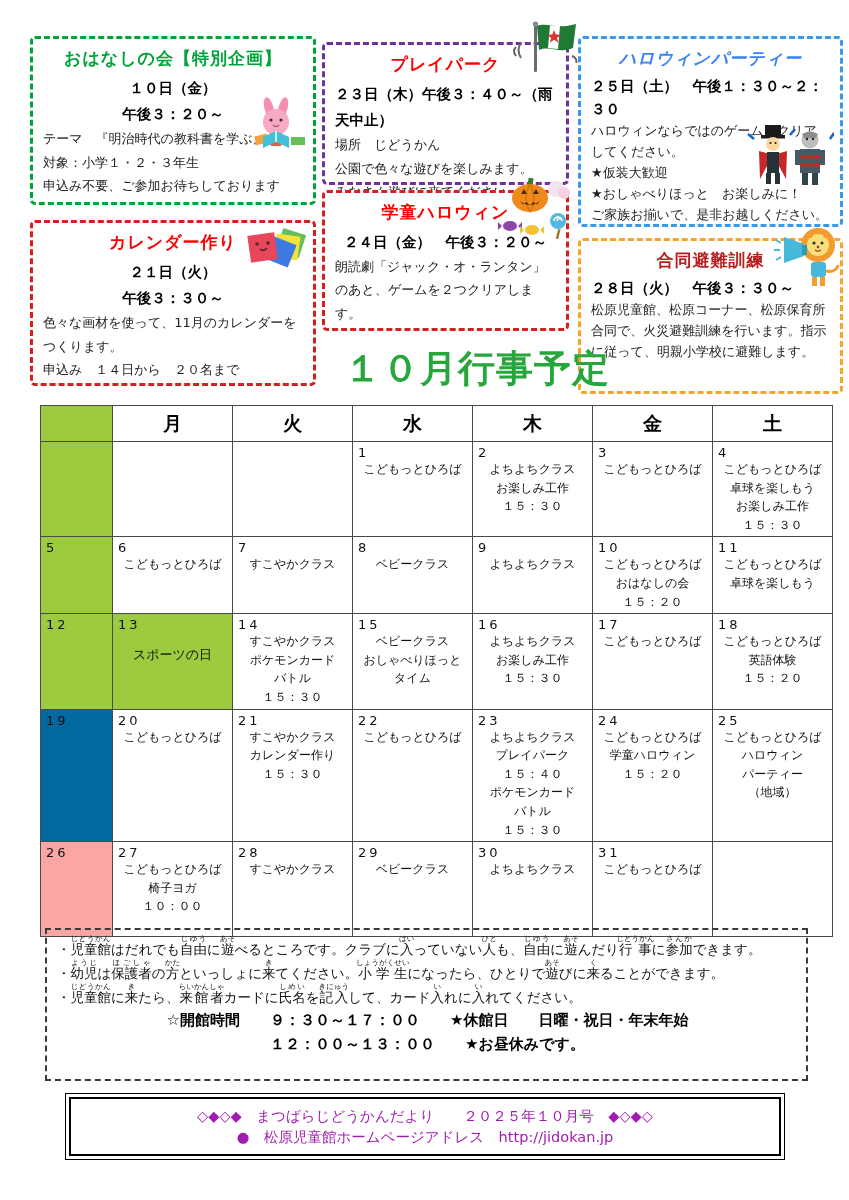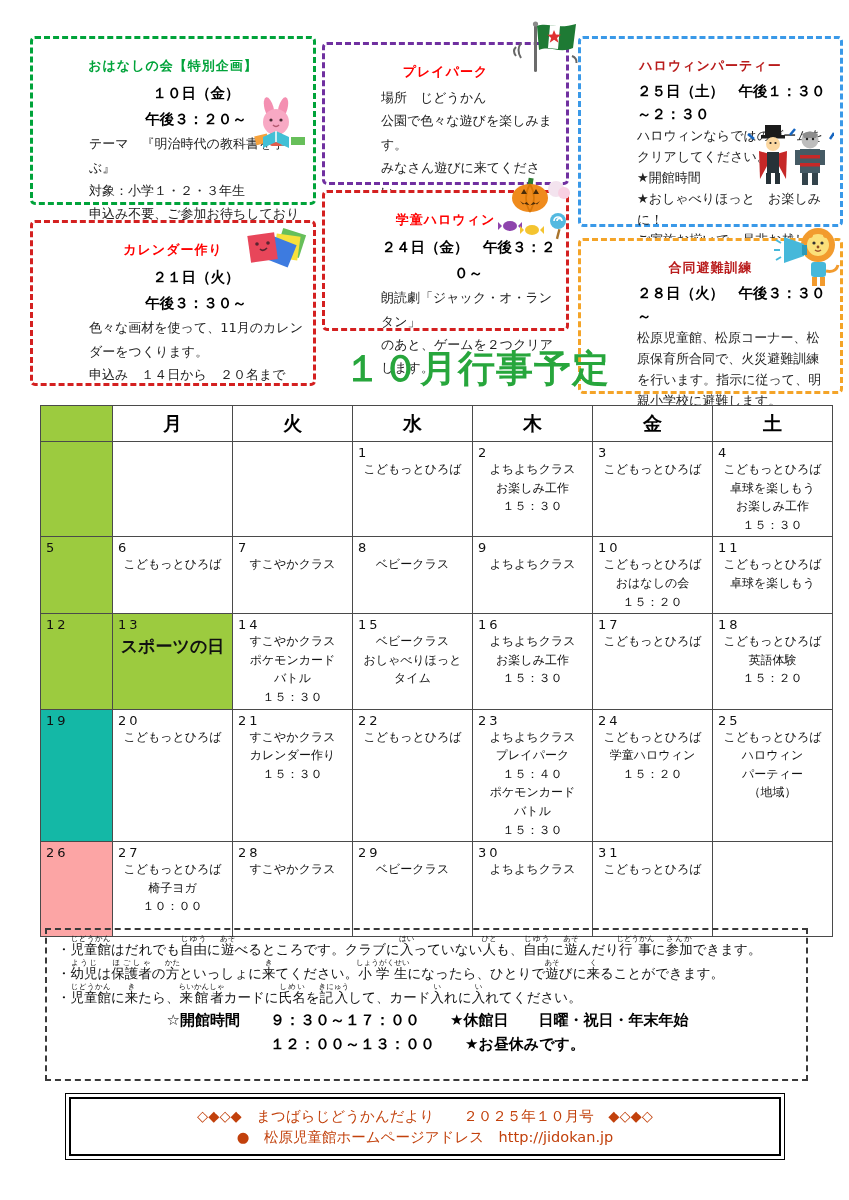--- a/index.html
+++ b/index.html
@@ -1,22 +1,22 @@
 <!DOCTYPE html>
 <html><head>
 <meta charset="utf-8">
 <style>
   * { margin:0; padding:0; box-sizing:border-box; }
   body { font-family:"DejaVu Sans", sans-serif; background:#fff; }
   .page { position:relative; width:849px; height:1200px; background:#fff; overflow:hidden; }
 
   
   .event-box { position:absolute; border:3px dashed #888; border-radius:5px; background:#fff; padding:6px 10px; }
-  .box-title { text-align:center; font-weight:bold; font-size:13px; margin:12px 0 5px; letter-spacing:1px; }
-  .box-line { font-size:13px; line-height:1.8; color:#222;margin-left:46px; }
+  .box-title { text-align:center; font-weight:bold; font-size:17px; margin:2px 0 5px; letter-spacing:1px; }
+  .box-line { font-size:13px; line-height:1.8; color:#222; }
   .box-line.bold { font-weight:bold; font-size:14.5px; color:#000; }
   .box-line.center { text-align:center; }
   .box-icon { position:absolute; pointer-events:none; }
 
   #box-ohanashi { left:30px; top:36px; width:286px; height:169px; }
   #box-ohanashi .box-icon { right:2px; top:58px; }
   #box-calendar-making { left:30px; top:220px; width:286px; height:166px; }
   #box-calendar-making .box-icon { right:4px; top:4px; }
   #box-playpark { left:322px; top:42px; width:247px; height:143px; }
   #box-playpark .box-icon { right:-14px; top:-28px; }
@@ -37,35 +37,35 @@
   .cal-table { border-collapse:collapse; table-layout:fixed; }
   .cal-table th, .cal-table td { border:1.5px solid #4a4a4a; vertical-align:top; padding:2px 2px; background:#fff; }
   .cal-table th { height:36px; vertical-align:middle; text-align:center; font-size:19px; font-weight:bold; }
   .cal-table tbody tr:nth-child(1) td { height:94px; }
   .cal-table tbody tr:nth-child(2) td { height:73px; }
   .cal-table tbody tr:nth-child(3) td { height:92px; }
   .cal-table tbody tr:nth-child(4) td { height:128px; }
   .cal-table tbody tr:nth-child(5) td { height:95px; }
   .day-num { font-size:13px; letter-spacing:3px; text-align:left; margin:1px 0 0 3px; color:#111; }
   .cal-ev { font-size:12px; text-align:center; line-height:1.55; color:#111; }
-  .cal-ev.bold { font-weight:bold; font-size:17px; margin-top:1px; }
+  .cal-ev.bold { font-weight:normal; font-size:13px; margin-top:13px; }
 
   
   .notes-box { position:absolute; left:45px; top:928px; width:763px; height:153px;
                border:2px dashed #3a3a3a; padding:4px 8px 4px 10px; }
   .note-line { font-size:13.5px; color:#111; margin:1px 0; line-height:1.25; }
   .note-line ruby rt { font-size:7.5px; letter-spacing:0; color:#111; }
   .hours-line { text-align:center; font-weight:bold; font-size:15px; color:#000; margin-top:5px; }
 
   
   .footer-box { position:absolute; left:65px; top:1093px; width:720px; height:67px;
                 border:1px solid #000; padding:3px; }
   .footer-inner { border:2px solid #000; width:100%; height:100%; display:flex; flex-direction:column;
                   justify-content:center; gap:2px; text-align:center; }
-  .footer-line { font-size:14.5px; color:#c2410c; }
+  .footer-line { font-size:14.5px; color:#a21caf; }
 </style>
 </head>
 <body>
 
 <div class="page">
 
   <div class="event-box" id="box-ohanashi" style="border-color: rgb(0, 163, 58);">
     <div class="box-title" style="color: rgb(0, 163, 58);">おはなしの会【特別企画】</div>
     <div>
         <div class="box-line bold center">１０日（金）</div>
@@ -87,44 +87,45 @@
         <rect x="21" y="36" width="12" height="13" rx="2" fill="#E35D4B"></rect>
         <path d="M14 40 L27 34 L40 40 L40 51 L27 45 L14 51 Z" fill="#41C0D6"></path>
         <path d="M27 34 L27 45" stroke="#ffffff" stroke-width="1.5"></path>
       </svg>
     </span>
   </div>
 
   <div class="event-box" id="box-playpark" style="border-color: rgb(112, 48, 160);">
     <div class="box-title" style="color: rgb(255, 0, 0);">プレイパーク</div>
     <div>
+        <div class="box-line bold">２３日（木）午後３：４０～（雨天中止）</div>
         <div class="box-line">場所　じどうかん</div>
         <div class="box-line">公園で色々な遊びを楽しみます。</div>
         <div class="box-line">みなさん遊びに来てください。</div>
       </div>
     <span class="box-icon">
       <svg width="72" height="62" viewBox="0 0 72 62">
         <path d="M8 30 q-4 4 0 9" stroke="#666" fill="none" stroke-width="2"></path>
         <path d="M13 26 q-5 7 0 15" stroke="#666" fill="none" stroke-width="2"></path>
         <rect x="26" y="7" width="3" height="48" rx="1.5" fill="#6b6b6b"></rect>
         <circle cx="27.5" cy="7" r="2.6" fill="#8a8a8a"></circle>
         <path d="M29 9 C40 5 49 13 68 7 L65 31 C51 37 42 28 31 33 Z" fill="#1E7A34"></path>
         <path d="M42 8.2 L52 9 L50 32 L40 31 Z" fill="#ffffff"></path>
         <path d="M46 13 l1.9 4.6 5 0.2 -3.9 3.1 1.5 4.8 -4.4-2.9 -4.4 2.9 1.5-4.8 -3.9-3.1 5-0.2 Z" fill="#E03030"></path>
         <path d="M64 39 q5 2 4.5 7" stroke="#666" fill="none" stroke-width="2"></path>
       </svg>
     </span>
   </div>
 
   <div class="event-box" id="box-party" style="border-color: rgb(58, 153, 232);">
-    <div class="box-title" style="color: #b91c1c;">ハロウィンパーティー</div>
+    <div class="box-title" style="color: #3b82f6; font-style: italic;">ハロウィンパーティー</div>
     <div>
         <div class="box-line bold">２５日（土）　午後１：３０～２：３０</div>
         <div class="box-line">ハロウィンならではのゲームをクリアしてください。</div>
-        <div class="box-line">★開館時間</div>
+        <div class="box-line">★仮装大歓迎</div>
         <div class="box-line">★おしゃべりほっと　お楽しみに！</div>
         <div class="box-line">ご家族お揃いで、是非お越しください。</div>
       </div>
     <span class="box-icon">
       <svg width="88" height="74" viewBox="0 0 88 74">
         <path d="M8 16 l-6 -5" stroke="#1565C0" stroke-width="2.5"></path>
         <path d="M44 12 l5 -6" stroke="#1565C0" stroke-width="2.5"></path>
         <path d="M84 16 l4 -6" stroke="#1565C0" stroke-width="2.5"></path>
         <rect x="19" y="2" width="16" height="11" fill="#1b1b1b"></rect>
         <rect x="15" y="12" width="24" height="3.5" fill="#1b1b1b"></rect>
@@ -344,21 +345,21 @@
               <div class="cal-ev">こどもっとひろば</div>
             </td>
             <td>
               <div class="day-num">18</div>
               <div class="cal-ev">こどもっとひろば</div>
               <div class="cal-ev">英語体験</div>
               <div class="cal-ev">１５：２０</div>
             </td>
           </tr>
           <tr>
-            <td style="background: #14b8a6;">
+            <td style="background: #0369a1;">
               <div class="day-num">19</div>
             </td>
             <td>
               <div class="day-num">20</div>
               <div class="cal-ev">こどもっとひろば</div>
             </td>
             <td>
               <div class="day-num">21</div>
               <div class="cal-ev">すこやかクラス</div>
               <div class="cal-ev">カレンダー作り</div>

